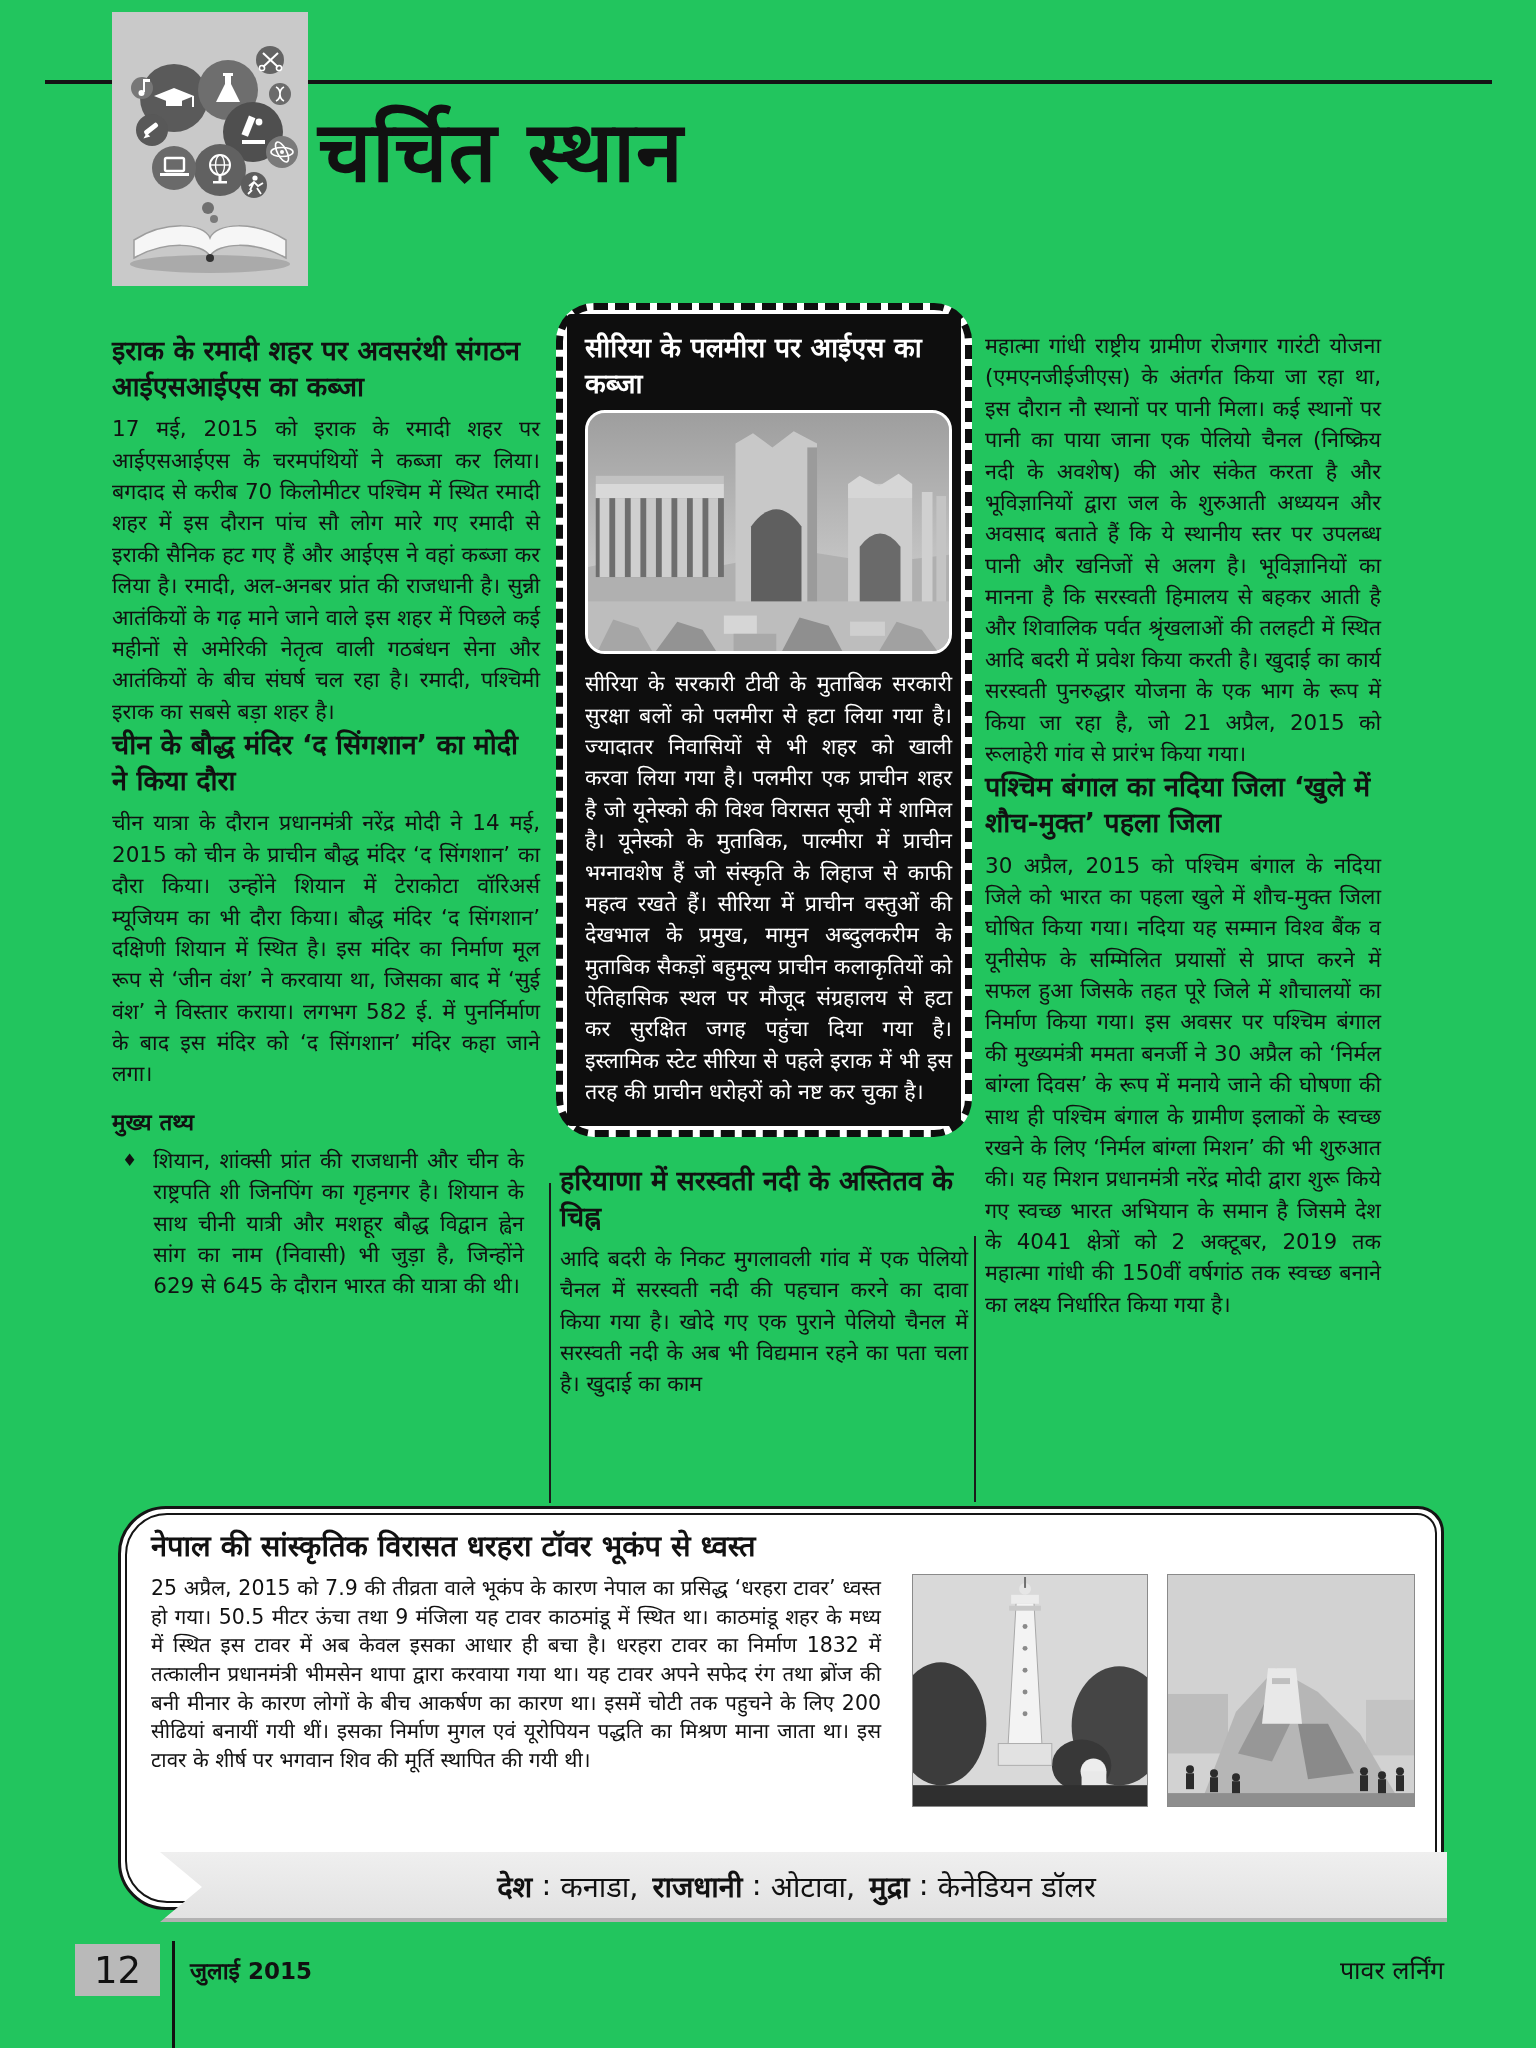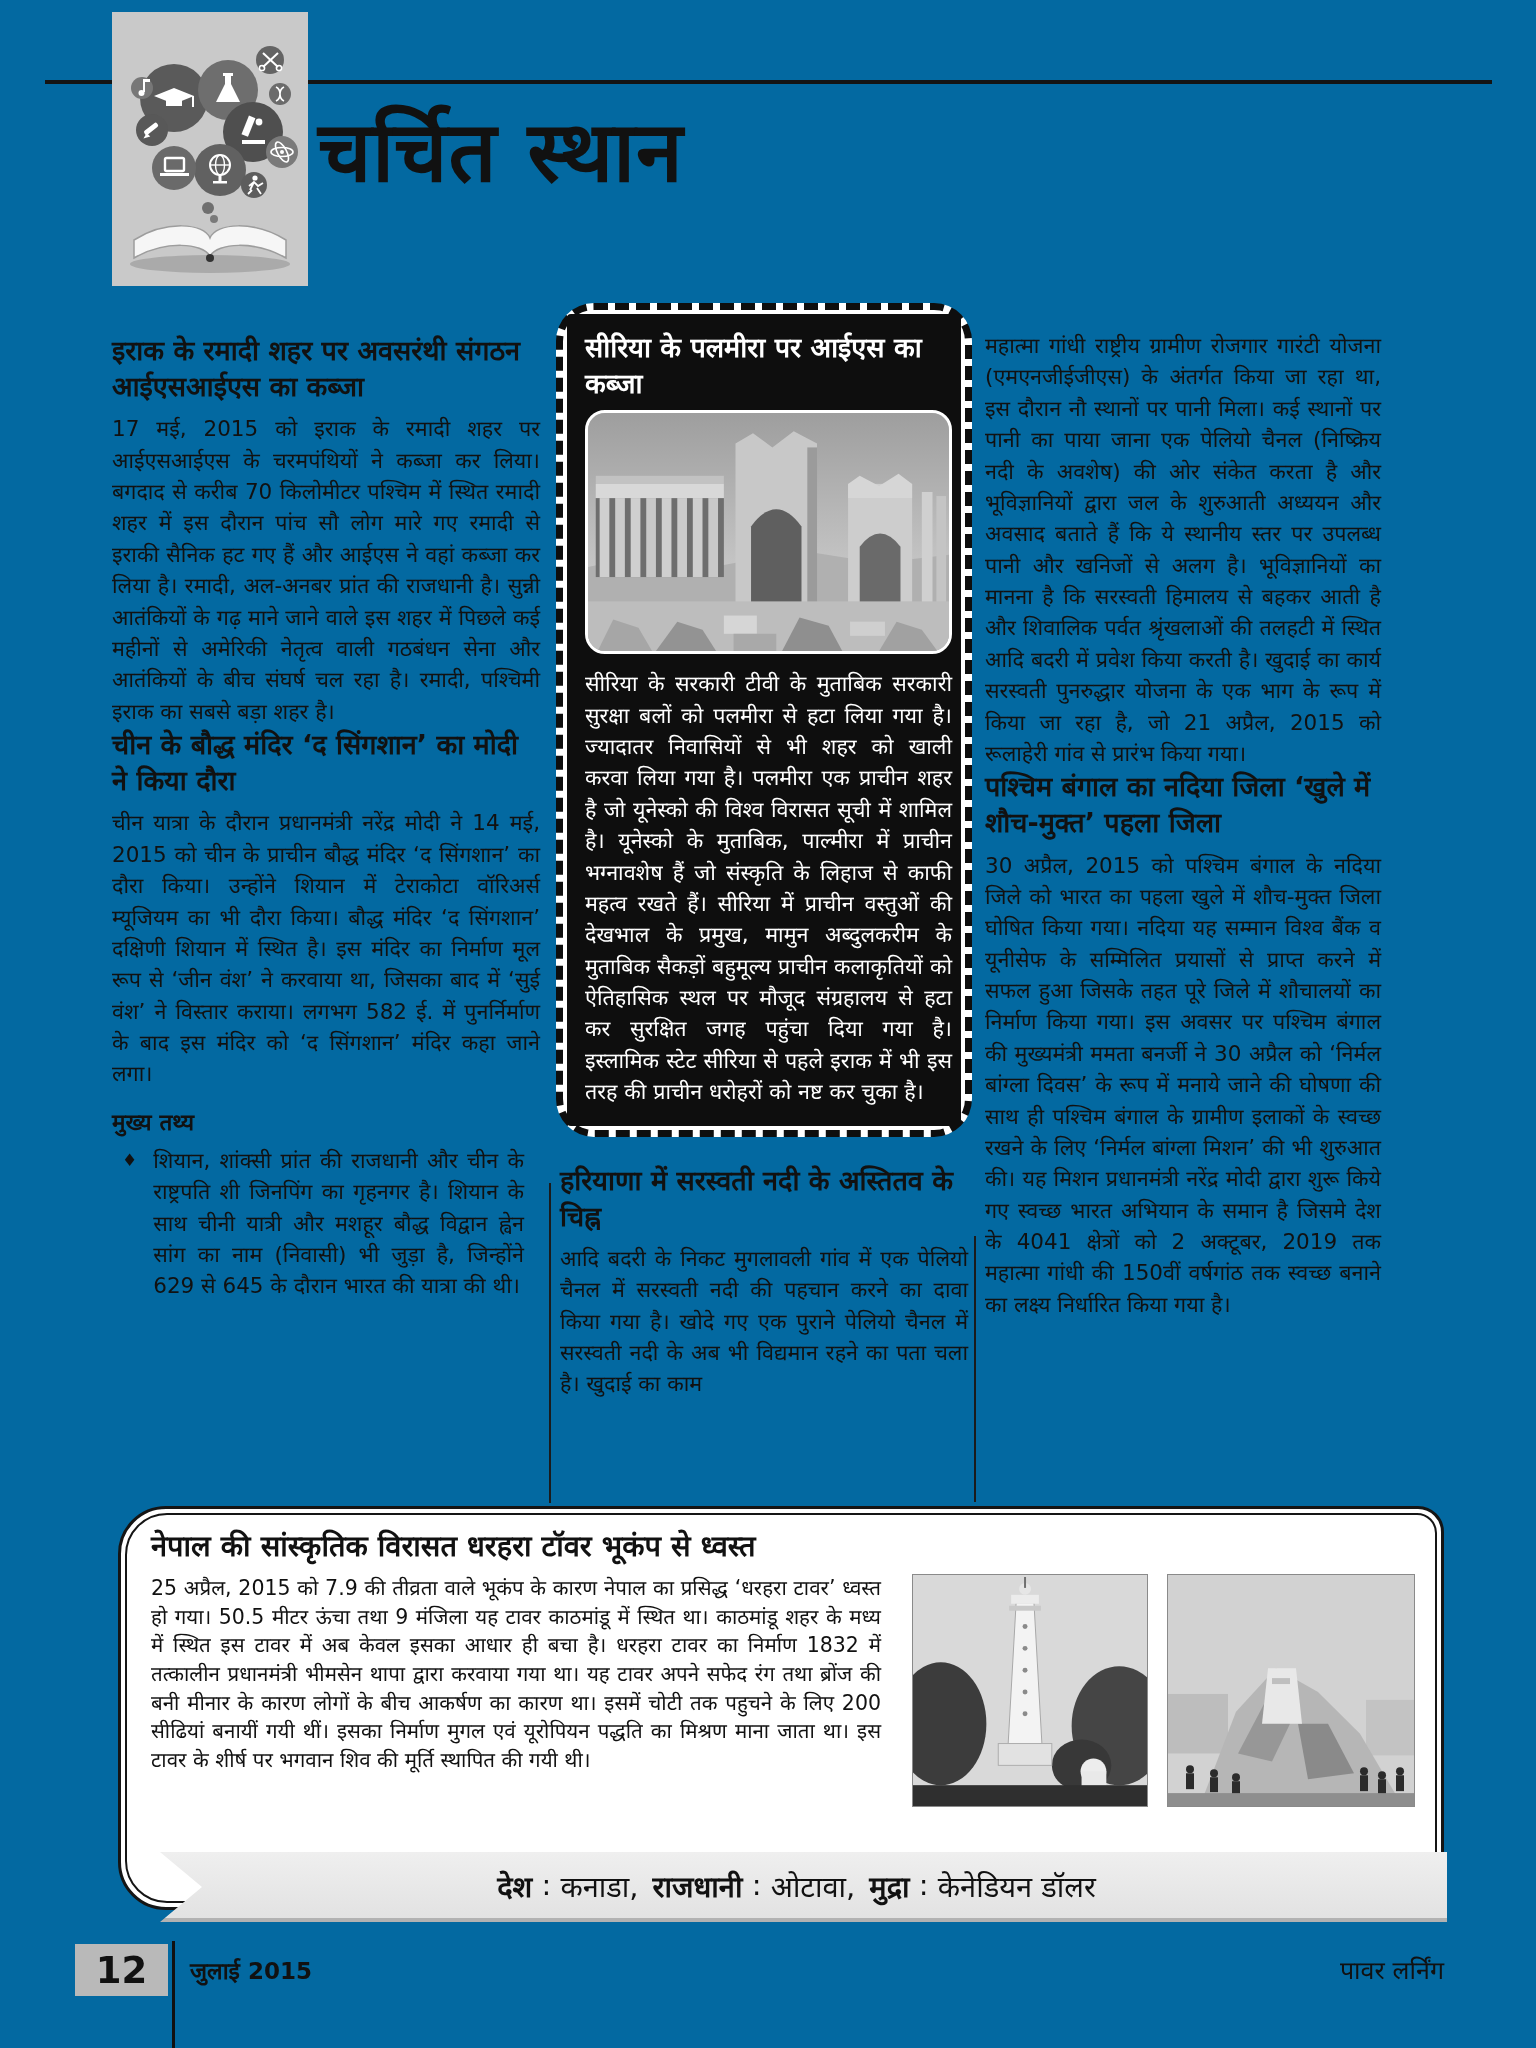--- a/index.html
+++ b/index.html
@@ -1,16 +1,16 @@
 <!DOCTYPE html>
 <html><head>
 <meta charset="utf-8">
 <style>
   html,body{margin:0;padding:0;background:#e9e9e9;}
-  .page{position:relative;width:1536px;height:2048px;background:#0369a1;margin:0 auto;
+  .page{position:relative;width:1536px;height:2048px;background:#22c55e;margin:0 auto;
         font-family:"DejaVu Sans","Liberation Sans",sans-serif;color:#111;overflow:hidden;}
   .top-rule{position:absolute;left:45px;top:80px;width:1447px;height:4px;background:#141414;}
   .header-art{position:absolute;left:112px;top:12px;width:196px;height:274px;z-index:2;}
   .header-art svg{display:block;width:100%;height:100%;}
   .page-title{position:absolute;left:318px;top:106px;margin:0;font-size:84px;font-weight:bold;
               letter-spacing:1px;line-height:1.1;z-index:1;}
   .col{position:absolute;}
   .col1{left:112px;top:333px;width:428px;}
   .col2{left:556px;top:303px;width:416px;}
   .col3{left:985px;top:330px;width:396px;}
@@ -45,22 +45,22 @@
   .rubble-photo{width:248px;height:233px;}
   
   .ribbon{position:absolute;left:160px;top:1852px;width:1287px;height:70px;
           background:linear-gradient(#efefef,#e2e2e2);border-bottom:4px solid #b2b2b2;box-sizing:border-box;
           clip-path:polygon(0 0,100% 0,100% 100%,0 100%,42px 50%);
           display:flex;align-items:center;justify-content:center;font-size:29px;}
   .ribbon span{white-space:pre;}
   .ribbon .lbl{font-weight:bold;}
   .ribbon .val{margin-right:14px;}
   
-  .pagenum{position:absolute;left:75px;top:1944px;width:93px;height:52px;background:#b9b9b9;
-           display:flex;align-items:center;justify-content:center;font-size:37px;font-weight:bold;}
+  .pagenum{position:absolute;left:75px;top:1944px;width:85px;height:52px;background:#b9b9b9;
+           display:flex;align-items:center;justify-content:center;font-size:37px;font-weight:normal;}
   .footer-line{position:absolute;left:172px;top:1941px;width:3px;height:107px;background:#111;}
   .issue{position:absolute;left:190px;top:1954px;font-size:23px;font-weight:bold;}
   .brand{position:absolute;right:92px;top:1952px;font-size:25px;}
 </style>
 </head>
 <body>
 
 <div class="page">
 
   <div class="top-rule"></div>

